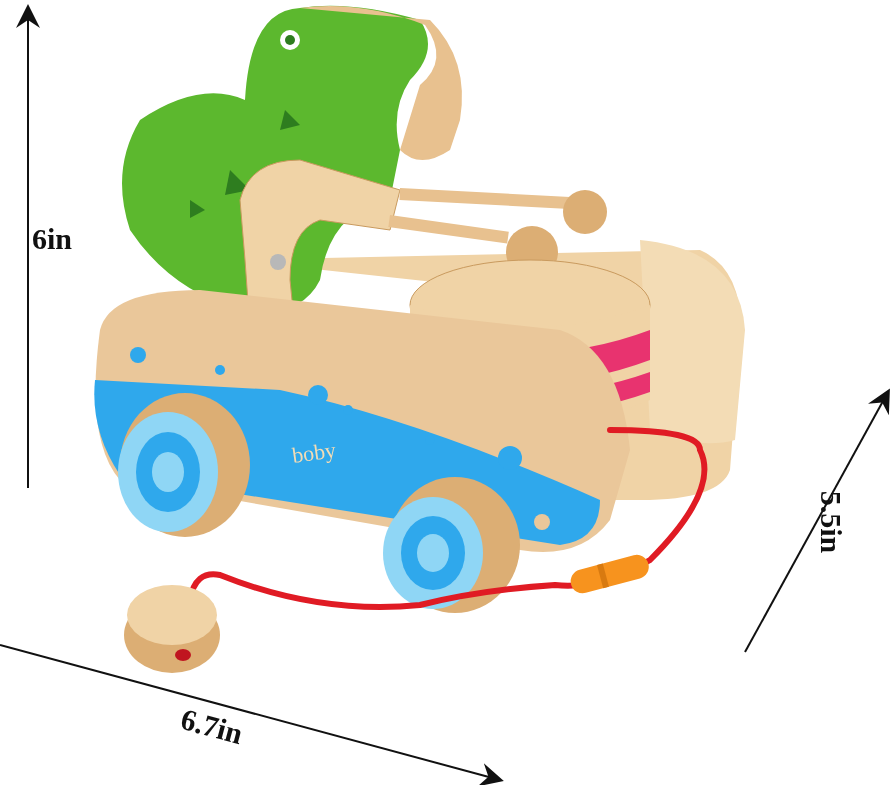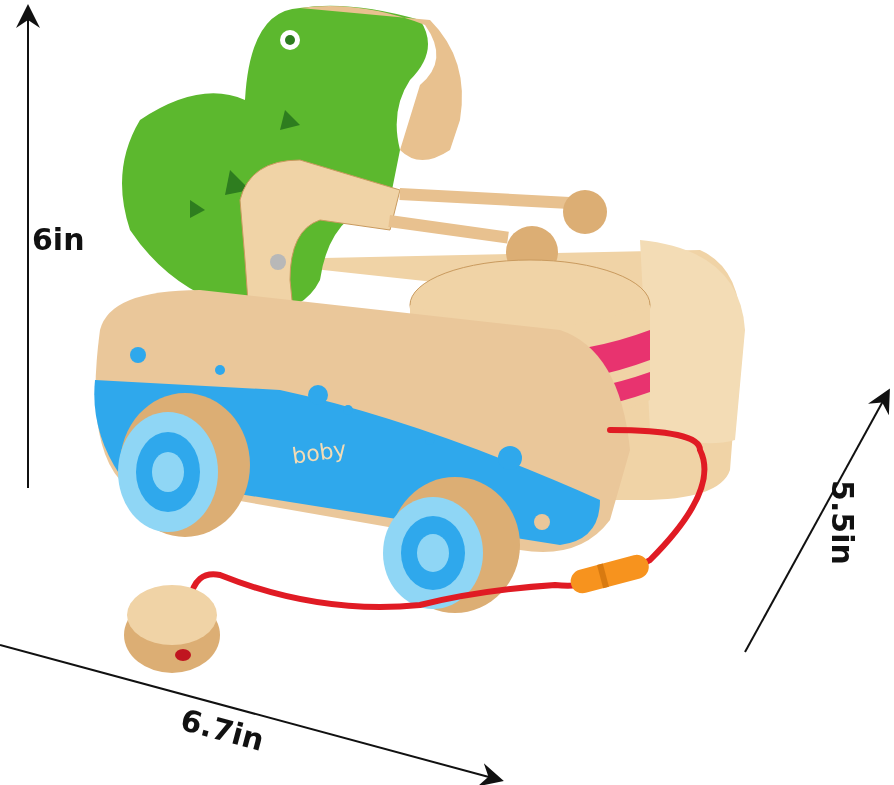--- a/index.html
+++ b/index.html
@@ -1,17 +1,17 @@
 <!DOCTYPE html>
 <html><head>
 <meta charset="utf-8">
 <style>
   html,body{margin:0;padding:0;background:#ffffff;}
   body{width:894px;height:785px;position:relative;overflow:hidden;font-family:"DejaVu Sans","Liberation Sans",sans-serif;}
-  .stage{position:absolute;left:0;top:0;width:822px;height:785px;}
+  .stage{position:absolute;left:0;top:0;width:822px;height:785px;font-family:Liberation Serif, serif;}
   .dim-label{position:absolute;font-weight:bold;color:#111;font-size:30px;white-space:nowrap;}
   .dim-height{left:32px;top:222px;}
   .dim-length{left:186px;top:702px;transform:rotate(15deg);transform-origin:left top;}
   .dim-width{left:800px;top:505px;transform:rotate(90deg);transform-origin:center;}
   .brand{position:absolute;left:292px;top:440px;color:#f3dcb5;font-size:22px;transform:rotate(-8deg);}
 </style>
 </head>
 <body>
 
 <div class="stage">

